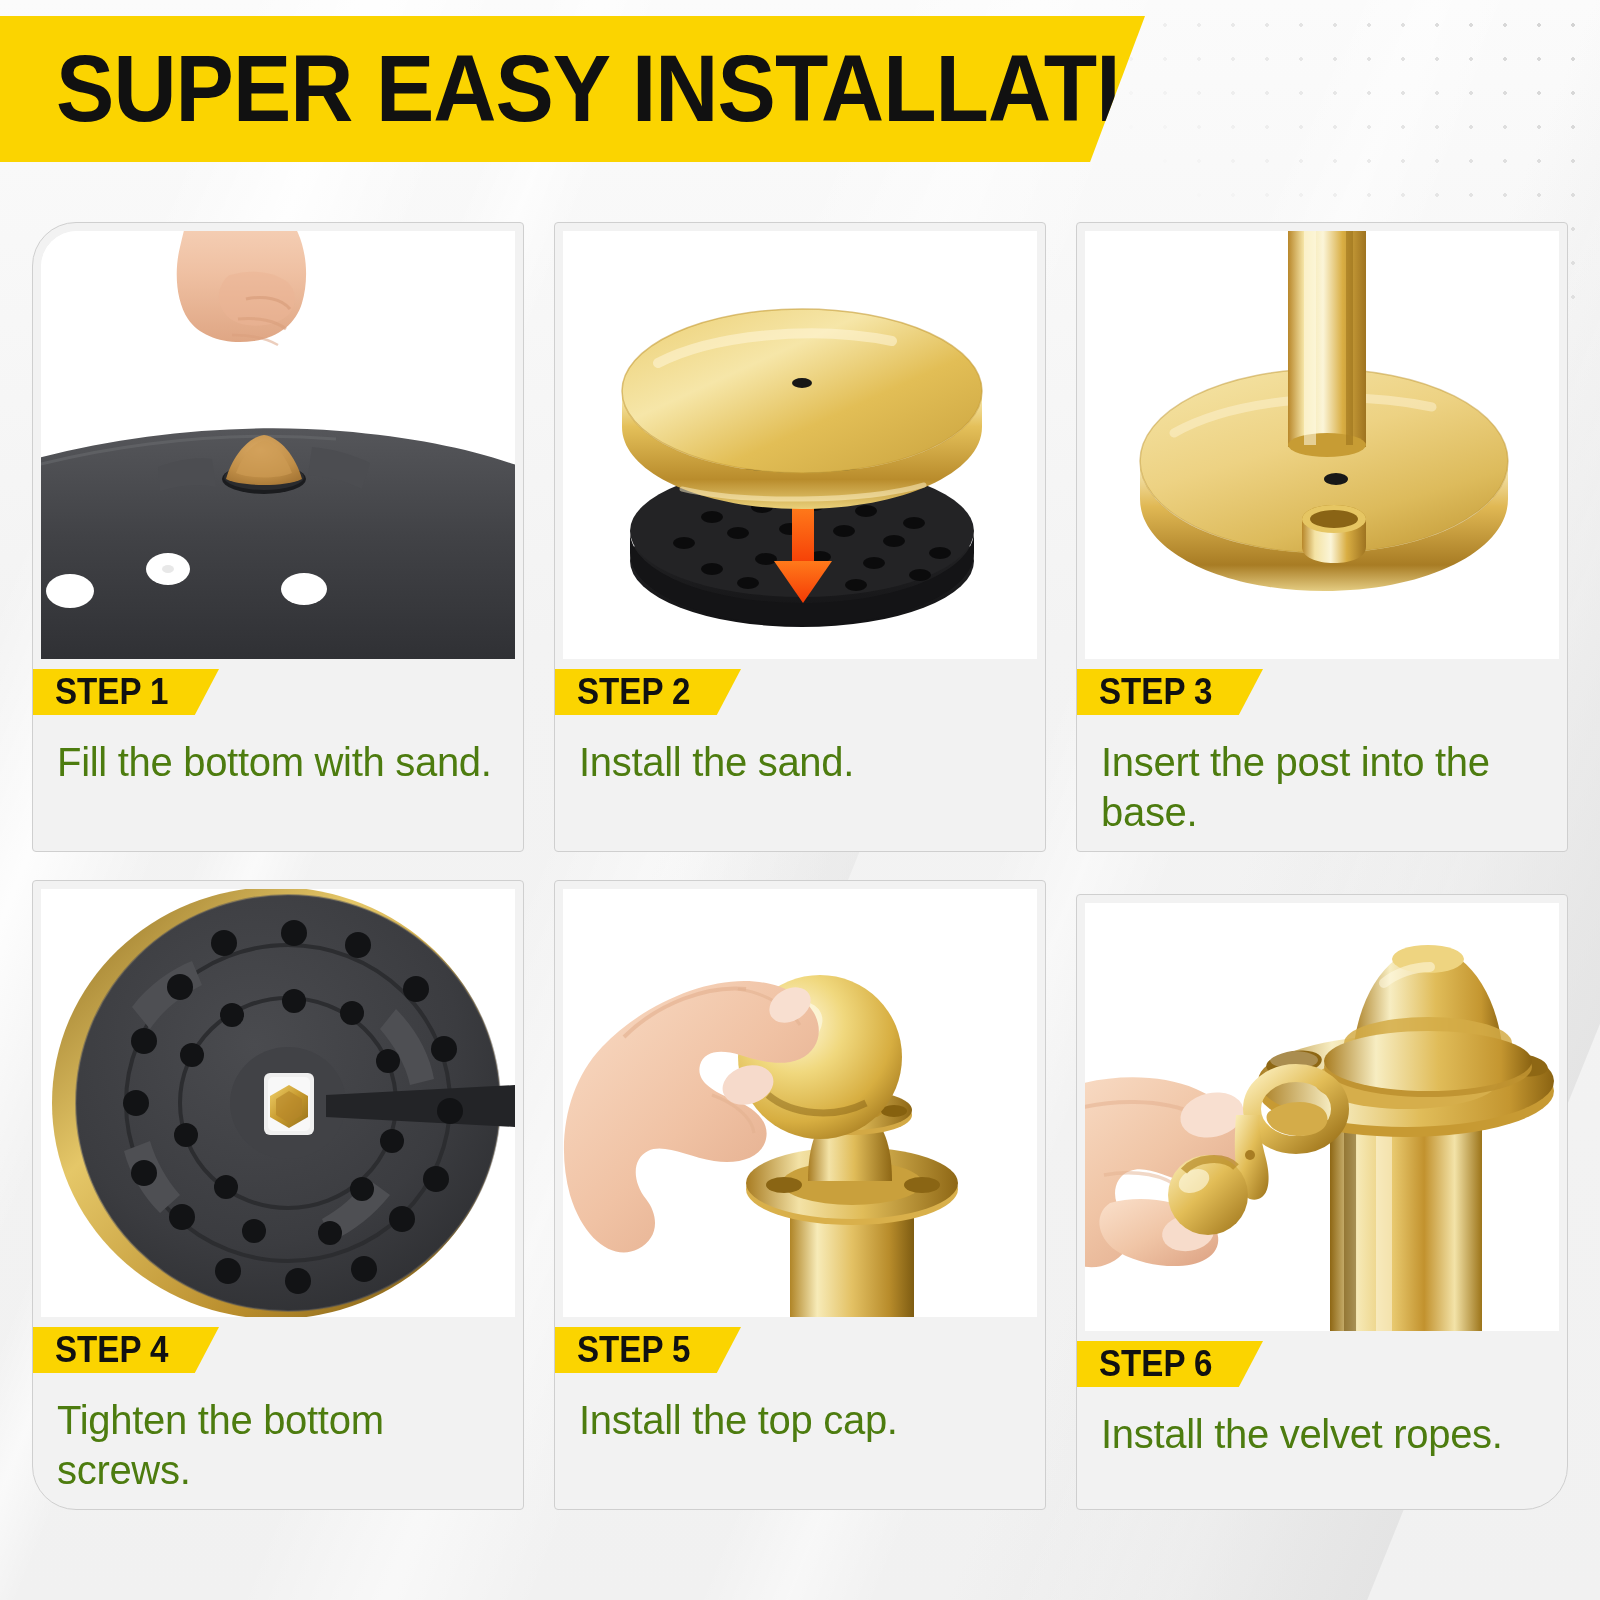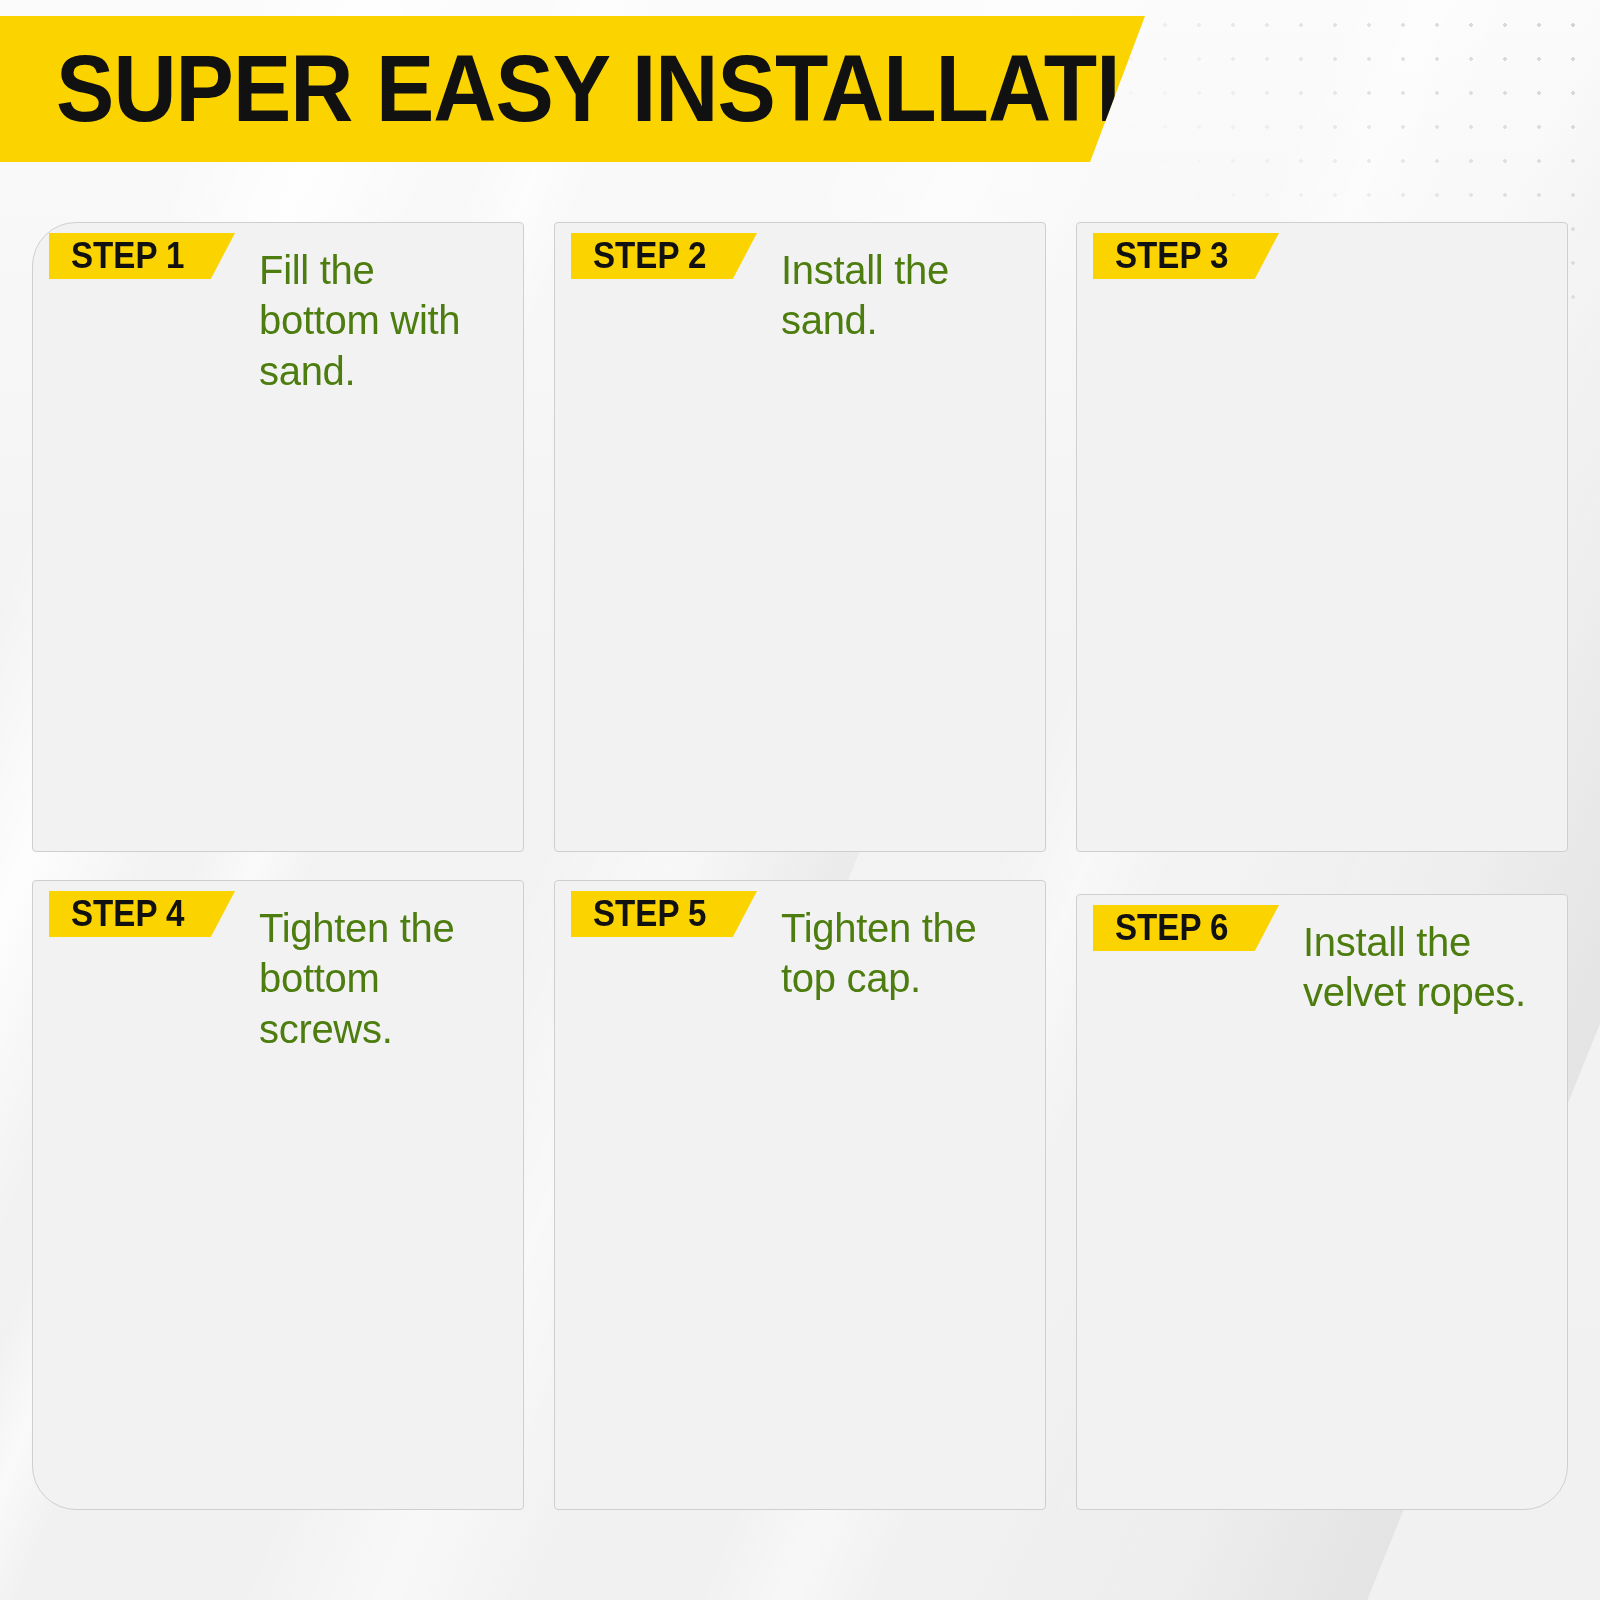--- a/index.html
+++ b/index.html
@@ -94,21 +94,21 @@
     z-index: 2;
   }
 
   .step-card {
     position: relative;
     background: #f2f2f2;
     border: 1px solid #cfcfcf;
     border-radius: 4px;
     overflow: hidden;
     display: flex;
-    flex-direction: row;
+    flex-direction: column;
   }
   .step-card.tl { border-top-left-radius: 44px; }
   .step-card.br { border-bottom-right-radius: 44px; margin-top: 14px; }
   .step-card.bl { border-bottom-left-radius: 44px; }
 
   .photo {
     position: relative;
     margin: 8px 8px 0 8px;
     height: 428px;
     background: #ffffff;
@@ -357,20 +357,21 @@
             <ellipse cx="243" cy="214" rx="39" ry="12" fill="#C79C34"></ellipse>
             <rect x="220" y="-30" width="12" height="244" fill="#FFFBE6" opacity=".55"></rect>
             <rect x="262" y="-30" width="7" height="244" fill="#8E6614" opacity=".45"></rect>
           </g>
         </svg>
       </div>
     </div>
     <div class="tag">
       <span class="tag-text">STEP 3</span>
     </div>
+    <div class="caption">Insert the post into the base.</div>
   </div>
 
   <div class="step-card bl">
     <div class="photo">
       <div class="art">
         <svg viewBox="0 0 476 428" preserveAspectRatio="xMidYMid slice">
           <defs>
             <radialGradient id="discg4" cx=".42" cy=".36" r=".8">
               <stop offset="0" stop-color="#4A4B4F"></stop>
               <stop offset=".6" stop-color="#3B3C40"></stop>
@@ -521,21 +522,21 @@
 
             <ellipse cx="186" cy="196" rx="26" ry="19" fill="#F6DACB" transform="rotate(-18 186 196)"></ellipse>
             <ellipse cx="228" cy="116" rx="22" ry="16" fill="#F8DFD0" transform="rotate(-30 228 116)"></ellipse>
           </g>
         </svg>
       </div>
     </div>
     <div class="tag">
       <span class="tag-text">STEP 5</span>
     </div>
-    <div class="caption">Tighten the top cap.</div>
+    <div class="caption">Install the top cap.</div>
   </div>
 
   <div class="step-card br">
     <div class="photo">
       <div class="art">
         <svg viewBox="0 0 476 428" preserveAspectRatio="xMidYMid slice">
           <defs>
             <linearGradient id="tube6" x1="0" y1="0" x2="1" y2="0">
               <stop offset="0" stop-color="#8E6714"></stop>
               <stop offset=".18" stop-color="#F6E9B6"></stop>

